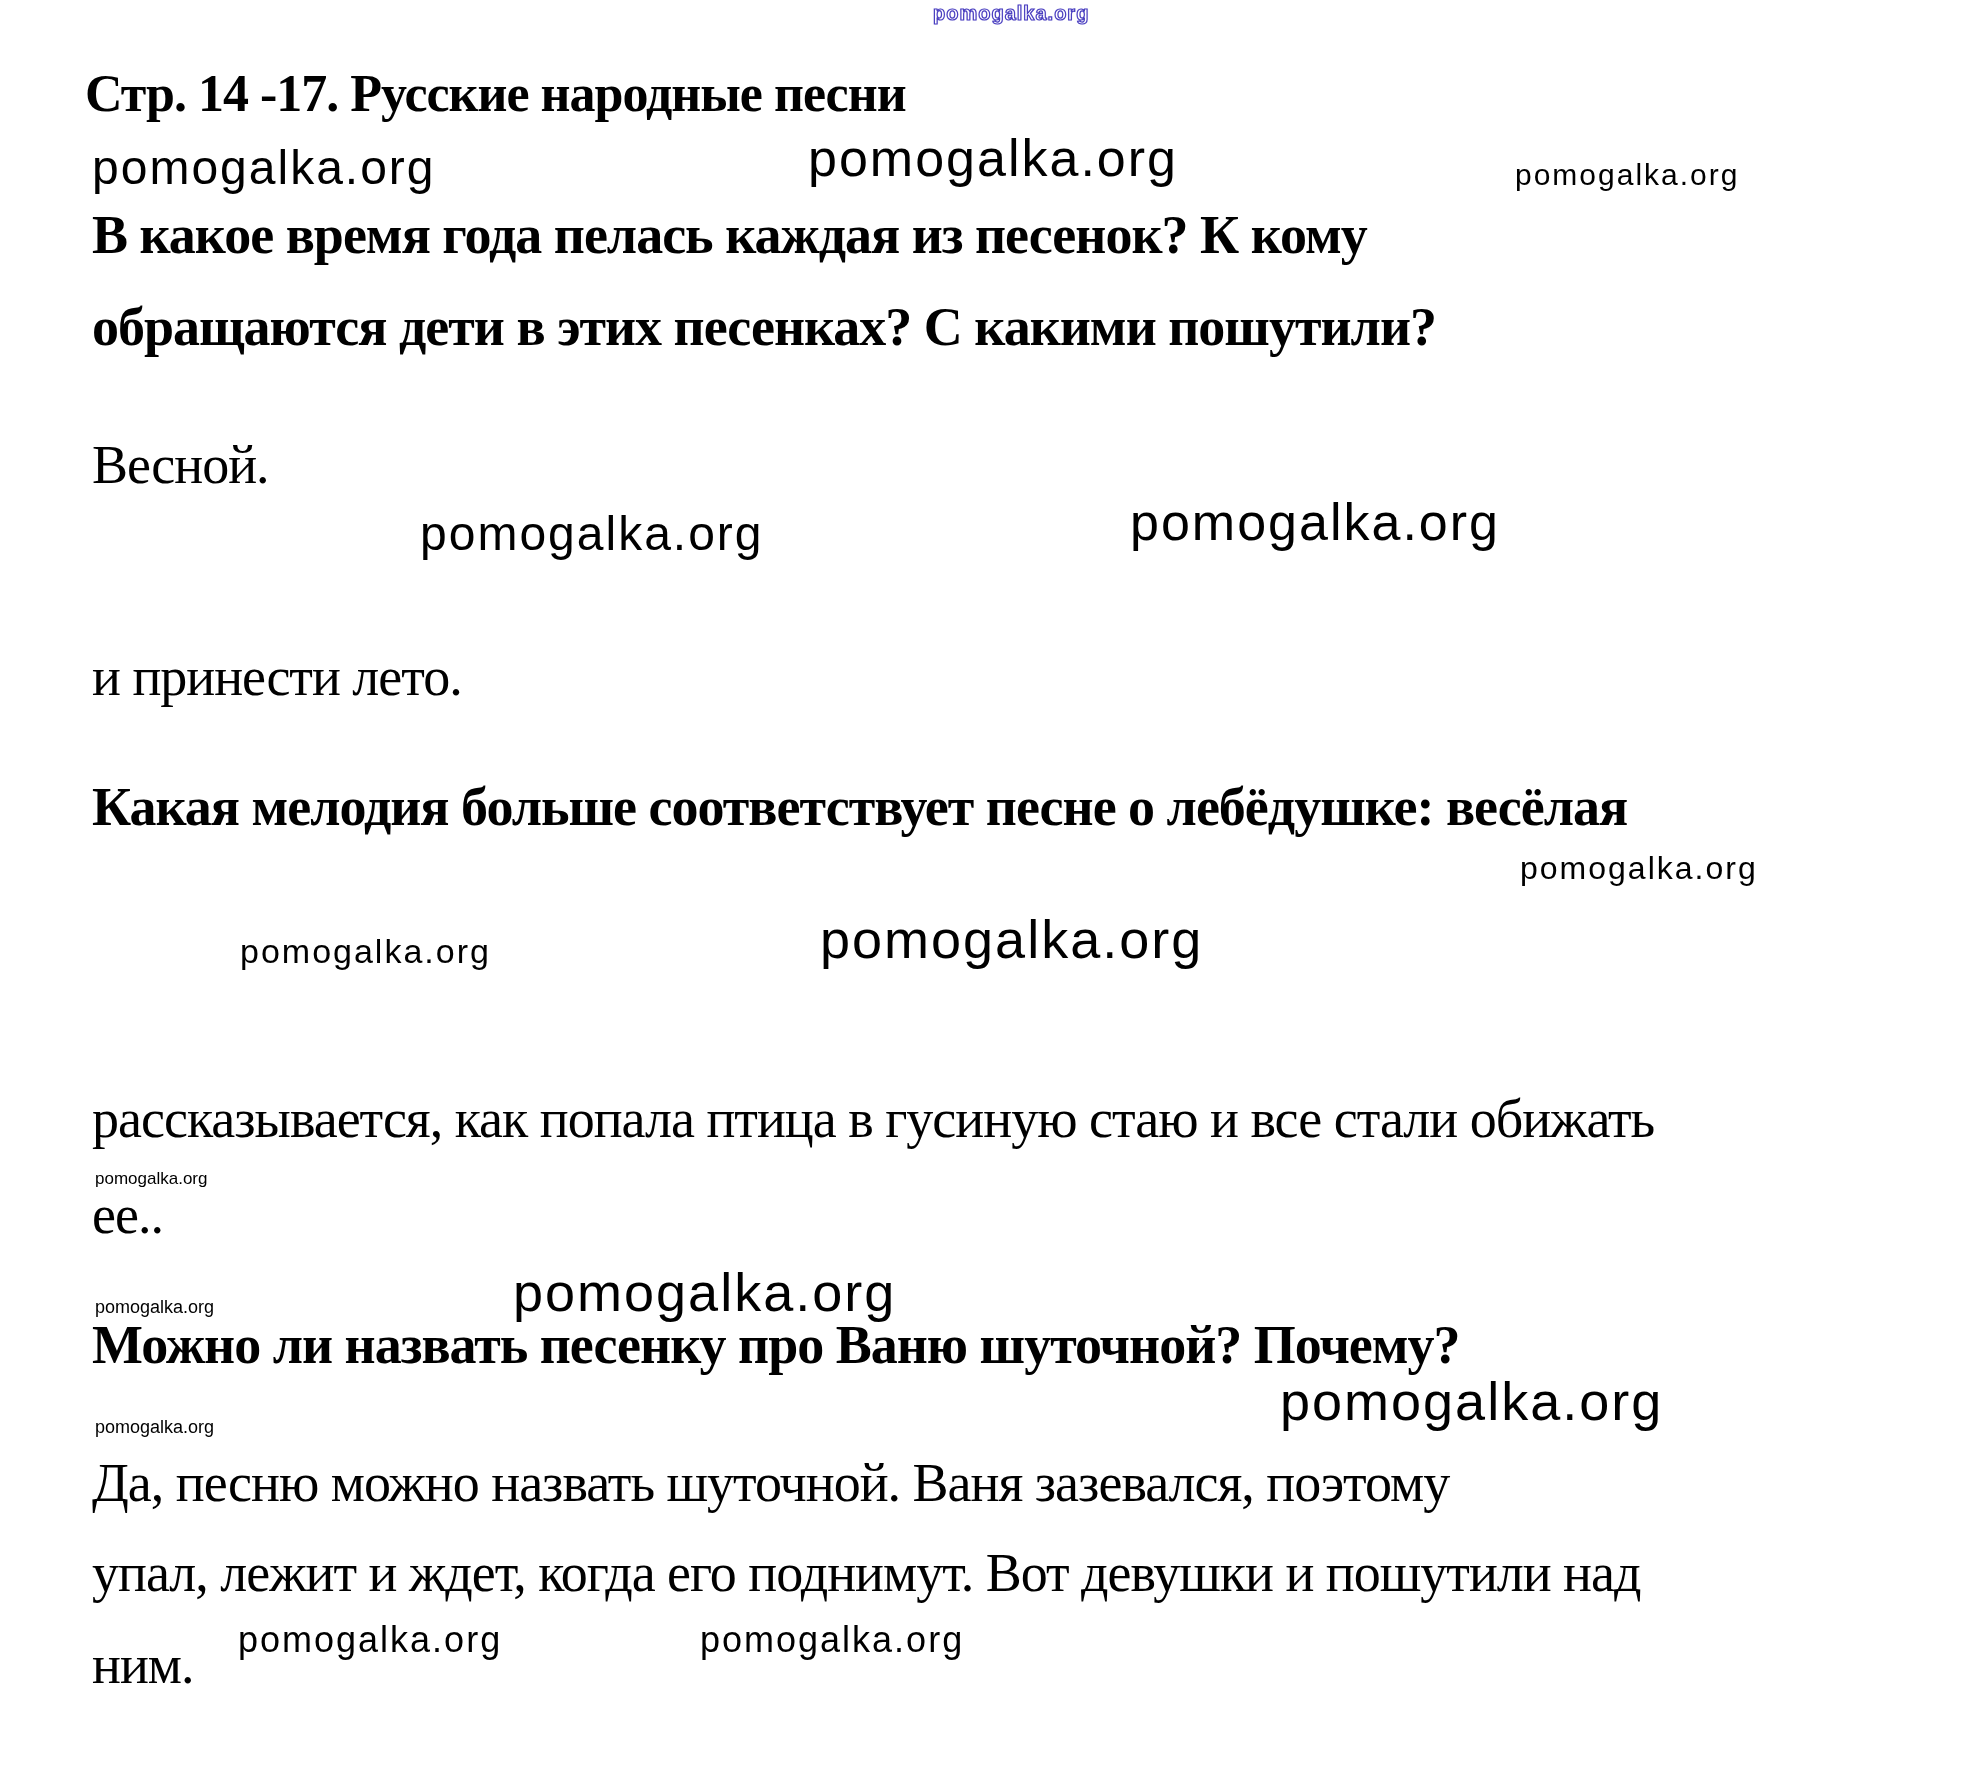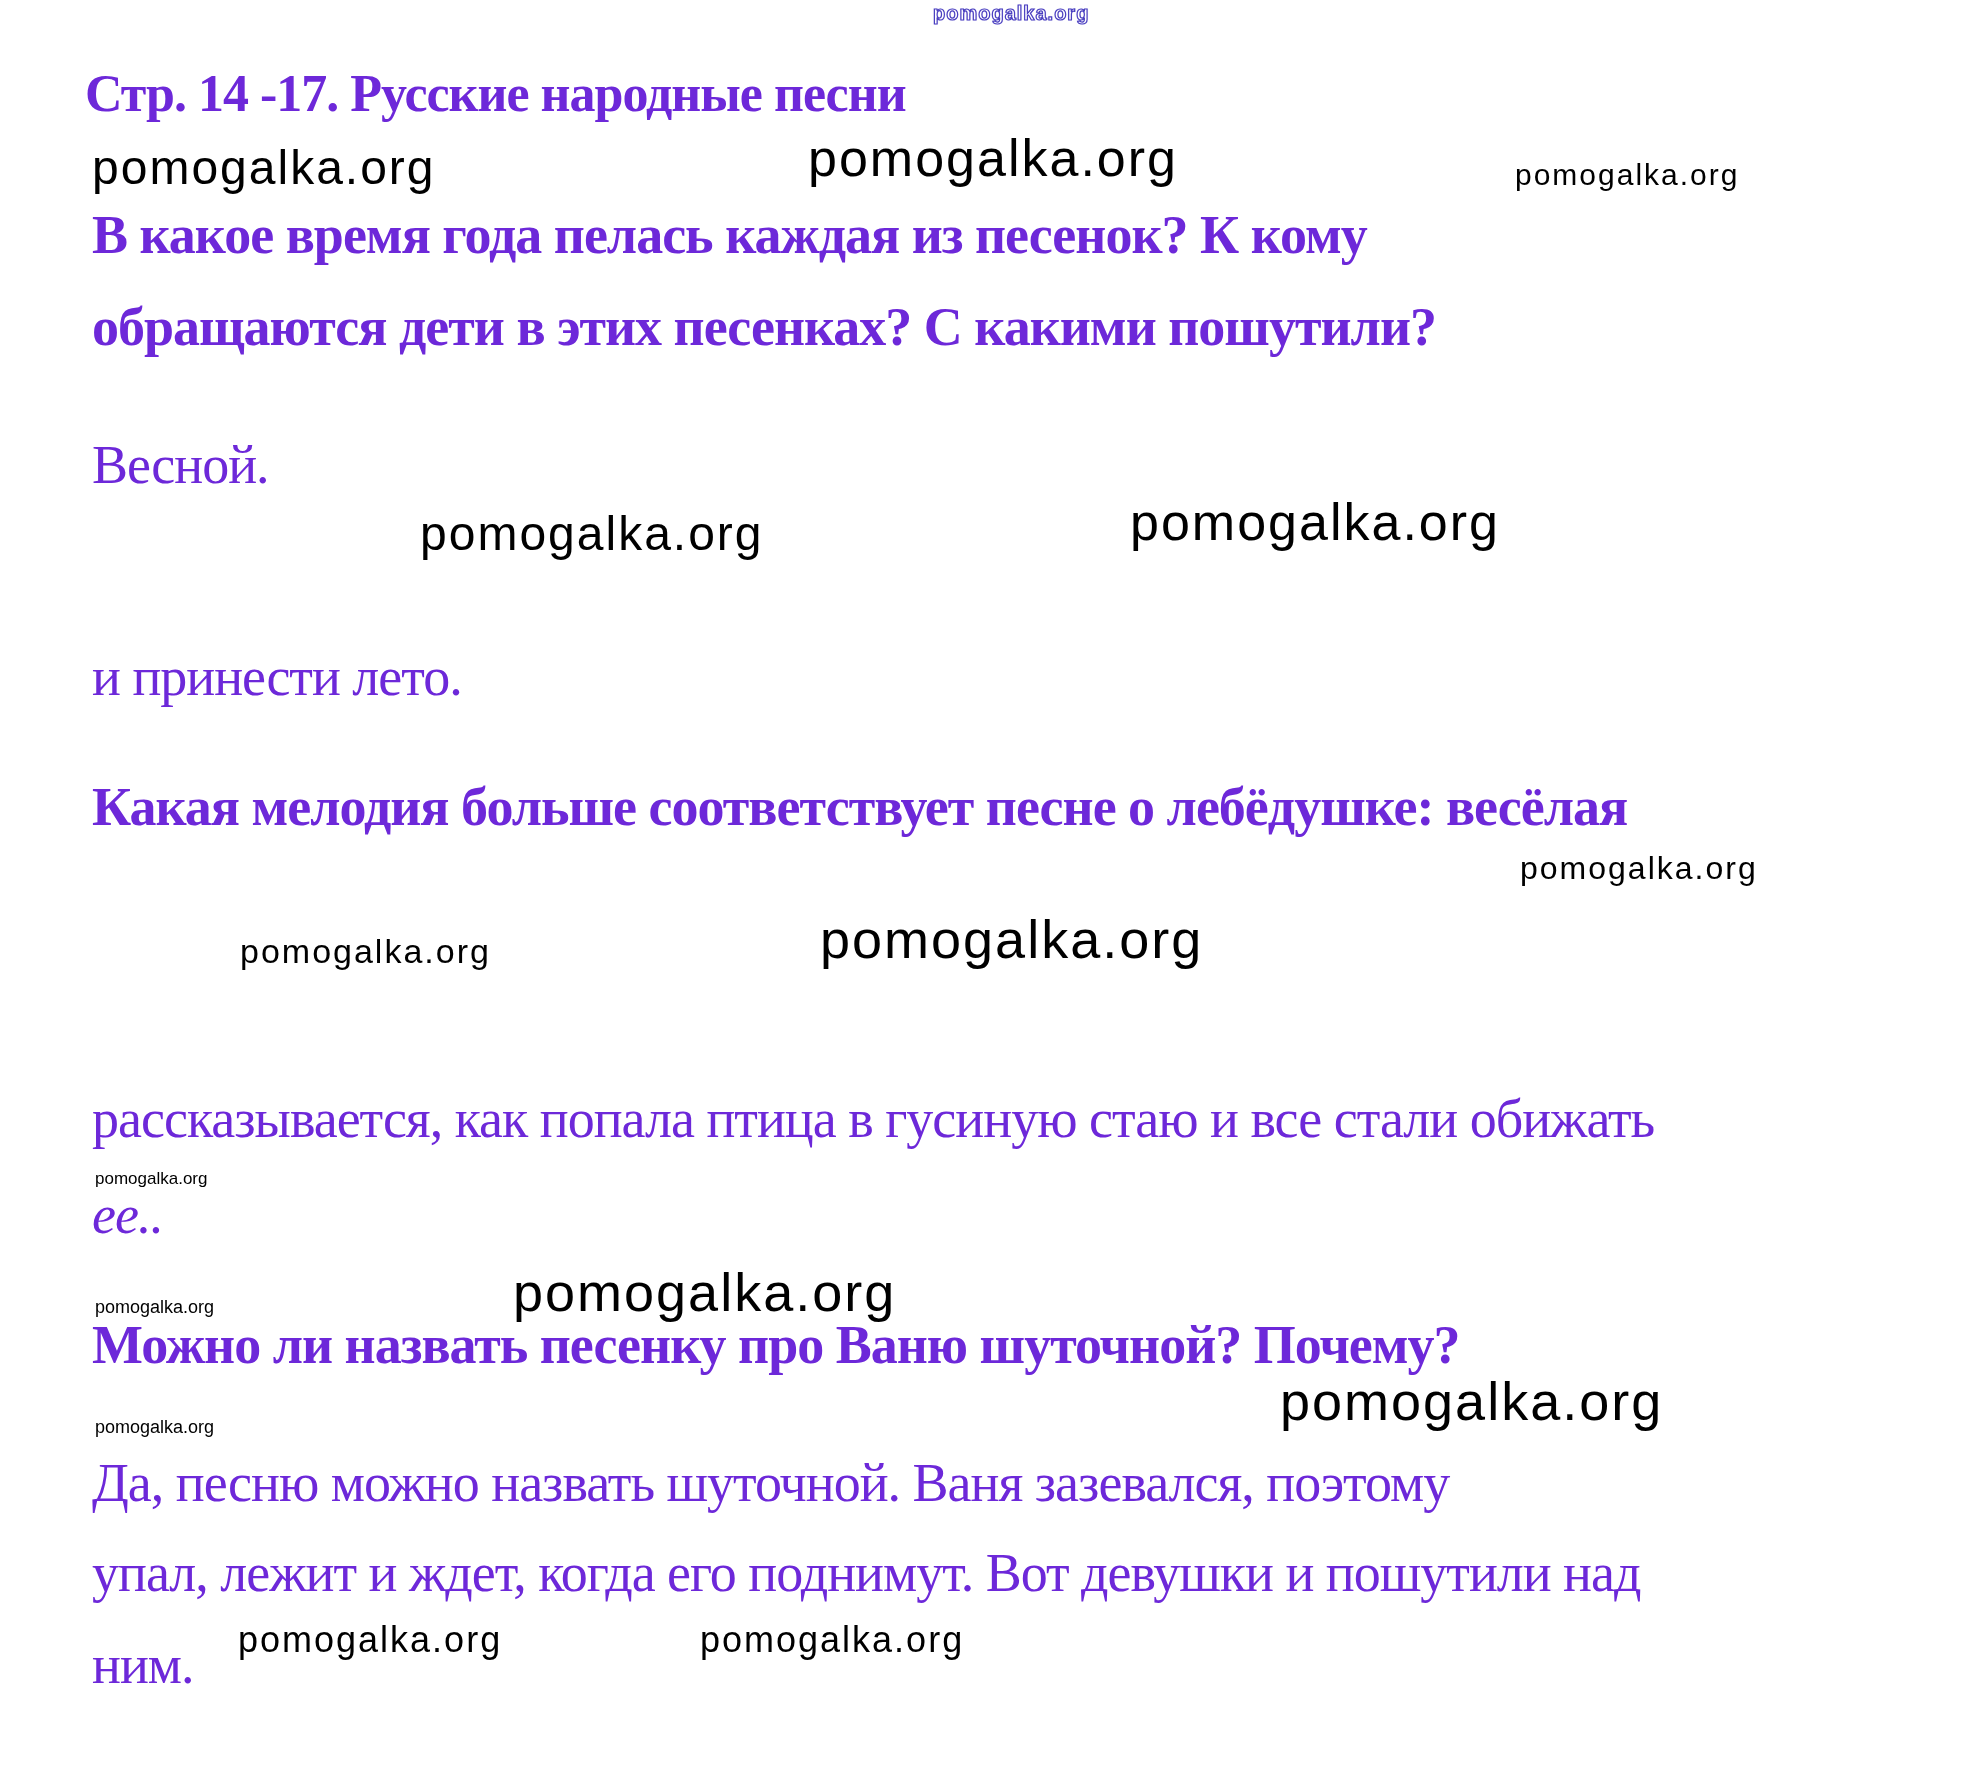--- a/index.html
+++ b/index.html
@@ -8,21 +8,21 @@
     width:1979px;
     height:1778px;
     background:#ffffff;
     overflow:hidden;
     color:#000;
   }
   .t{
     position:absolute;
     white-space:nowrap;
     line-height:1;
-    color:#6d28d9;
+    color:#000000;
   }
   
   .serif{
     font-family:"Liberation Serif", serif;
     font-size:54px;
     letter-spacing:-1px;
   }
   .b{font-weight:bold;}
   .hd{font-size:52px;}
   
@@ -67,21 +67,21 @@
   <div class="t serif" style="left:92px;top:650px;">и принести лето.</div>
 
   <div class="t serif b" style="left:92px;top:780px;">Какая мелодия больше соответствует песне о лебёдушке: весёлая</div>
   <div class="t wm" style="left:1520px;top:852px;font-size:32px;">pomogalka.org</div>
 
   <div class="t wm" style="left:240px;top:934px;font-size:34px;">pomogalka.org</div>
   <div class="t wm" style="left:820px;top:912px;font-size:54px;">pomogalka.org</div>
 
   <div class="t serif" style="left:92px;top:1092px;">рассказывается, как попала птица в гусиную стаю и все стали обижать</div>
   <div class="t wm" style="left:95px;top:1170px;font-size:17px;letter-spacing:0;">pomogalka.org</div>
-  <div class="t serif" style="left:92px;top:1188px;font-style:italic;">ее..</div>
+  <div class="t serif" style="left:92px;top:1188px;">ее..</div>
 
   <div class="t wm" style="left:513px;top:1265px;font-size:54px;">pomogalka.org</div>
   <div class="t wm" style="left:95px;top:1298px;font-size:18px;letter-spacing:0;">pomogalka.org</div>
 
   <div class="t serif b" style="left:92px;top:1318px;">Можно ли назвать песенку про Ваню шуточной? Почему?</div>
 
   <div class="t wm" style="left:1280px;top:1374px;font-size:54px;">pomogalka.org</div>
   <div class="t wm" style="left:95px;top:1418px;font-size:18px;letter-spacing:0;">pomogalka.org</div>
 
   <div class="t serif" style="left:92px;top:1456px;">Да, песню можно назвать шуточной. Ваня зазевался, поэтому</div>

